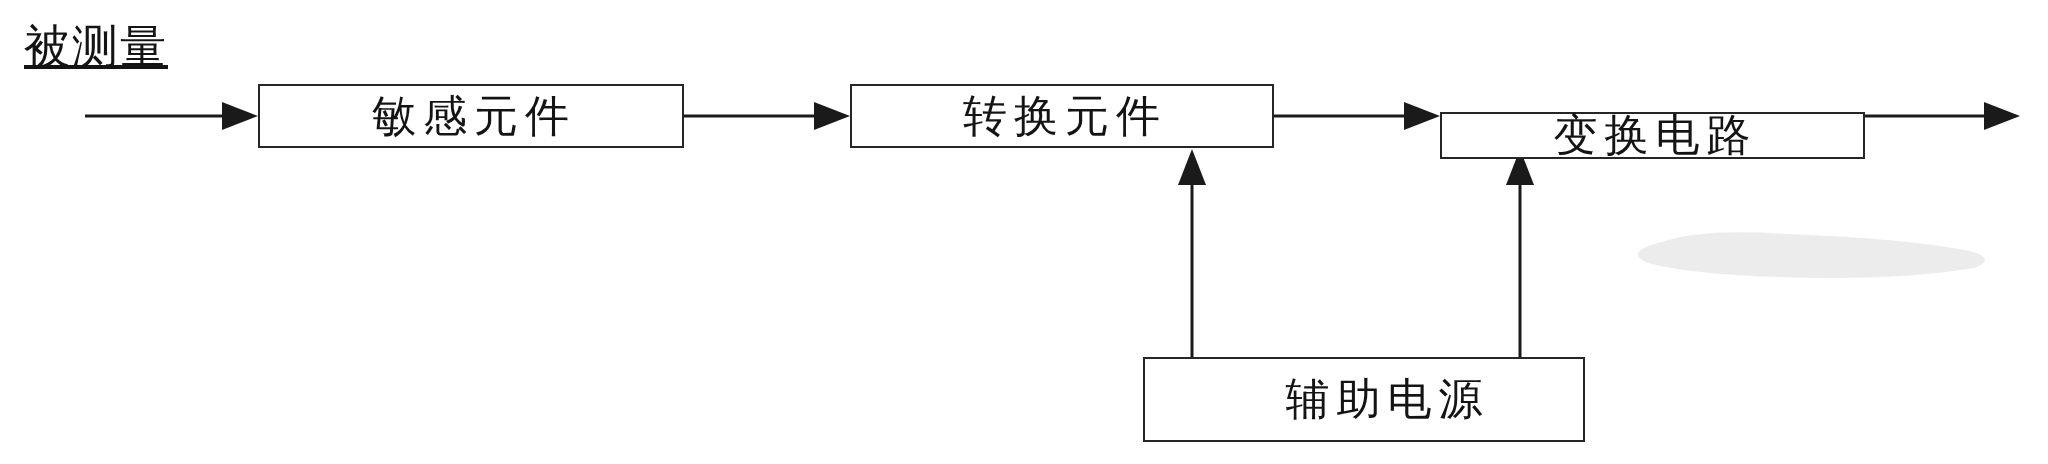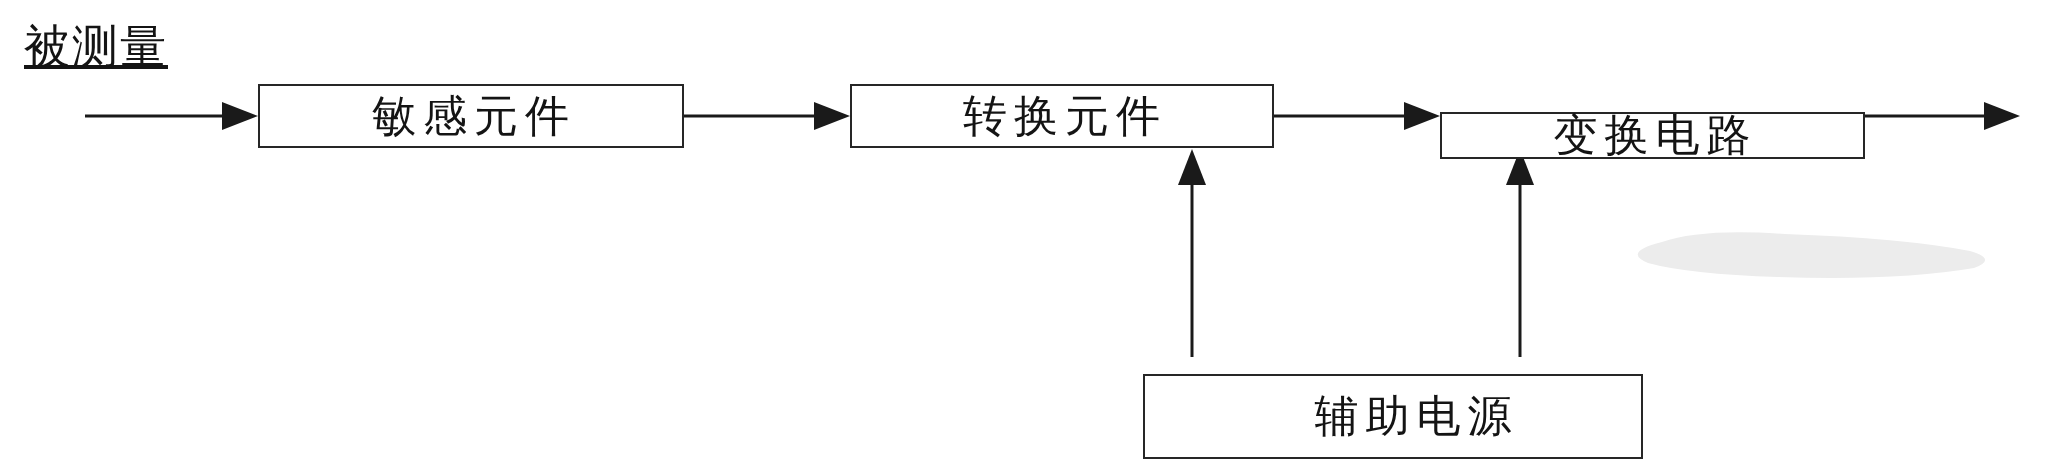--- a/index.html
+++ b/index.html
@@ -40,21 +40,21 @@
   .flow-label {
     position: absolute;
     font-size: 46px;
     letter-spacing: 2px;
     color: #141414;
     white-space: nowrap;
   }
   .block-sensitive   { left: 258px;  top: 84px;  width: 426px; height: 64px; font-family: Liberation Serif, serif; }
   .block-transduce   { left: 850px;  top: 84px;  width: 424px; height: 64px; }
   .block-circuit     { left: 1440px; top: 84px;  width: 425px; height: 47px; margin-top: 28px; }
-  .block-power       { left: 1143px; top: 374px; width: 500px; height: 85px; padding-left: 41px; }
+  .block-power       { left: 1143px; top: 357px; width: 442px; height: 85px; padding-left: 41px; }
   .label-input  { left: 24px;    top: 16px; text-decoration: underline; }
   .label-output { left: 1950px; top: 16px; }
   line    { stroke: #1a1a1a; stroke-width: 3; }
   polygon { fill: #1a1a1a; stroke: none; }
   .smudge { fill: #ececec; stroke: none; }
 </style>
 </head>
 <body>
 
 <div class="stage">

